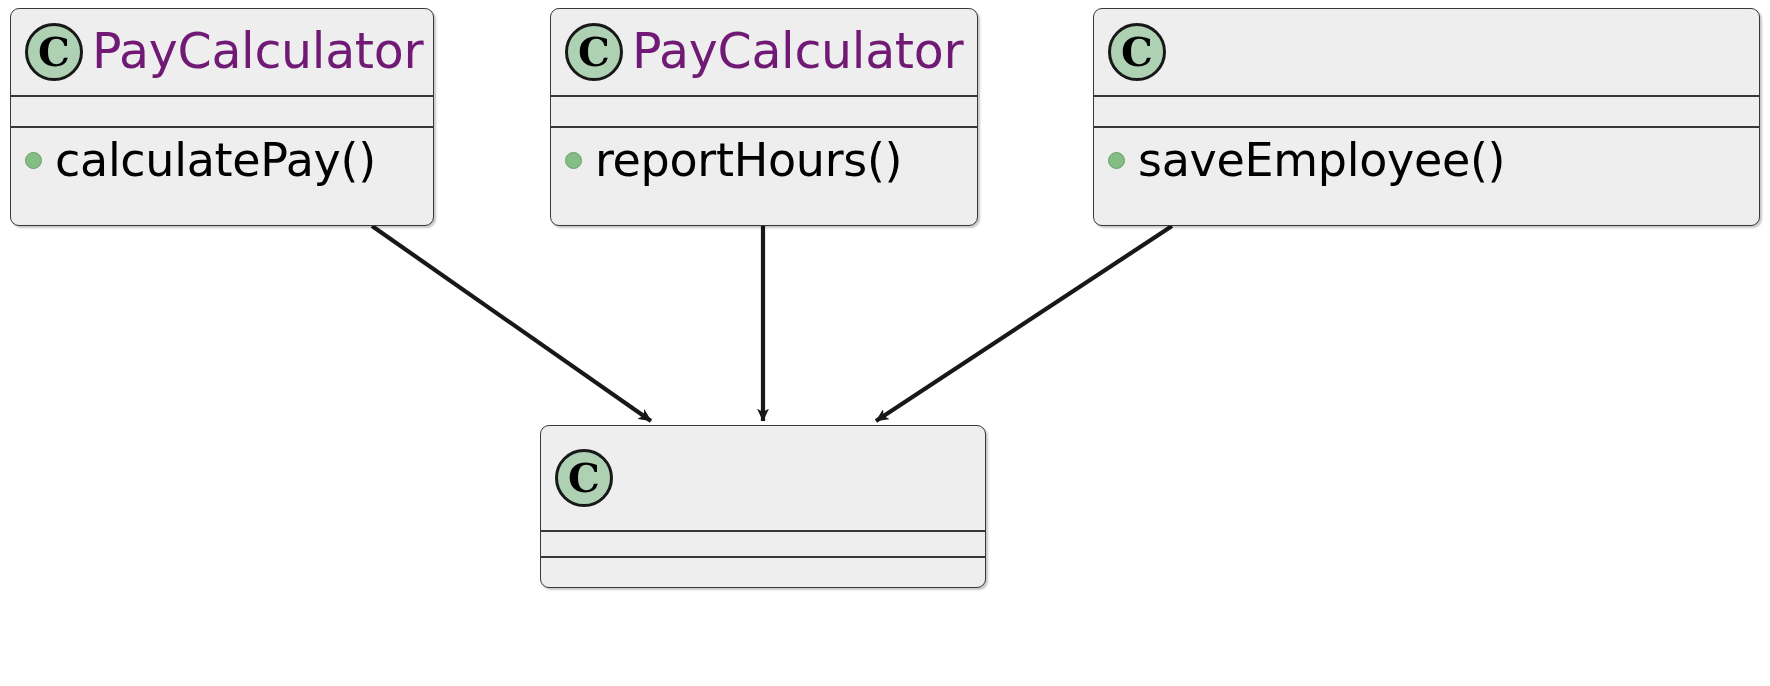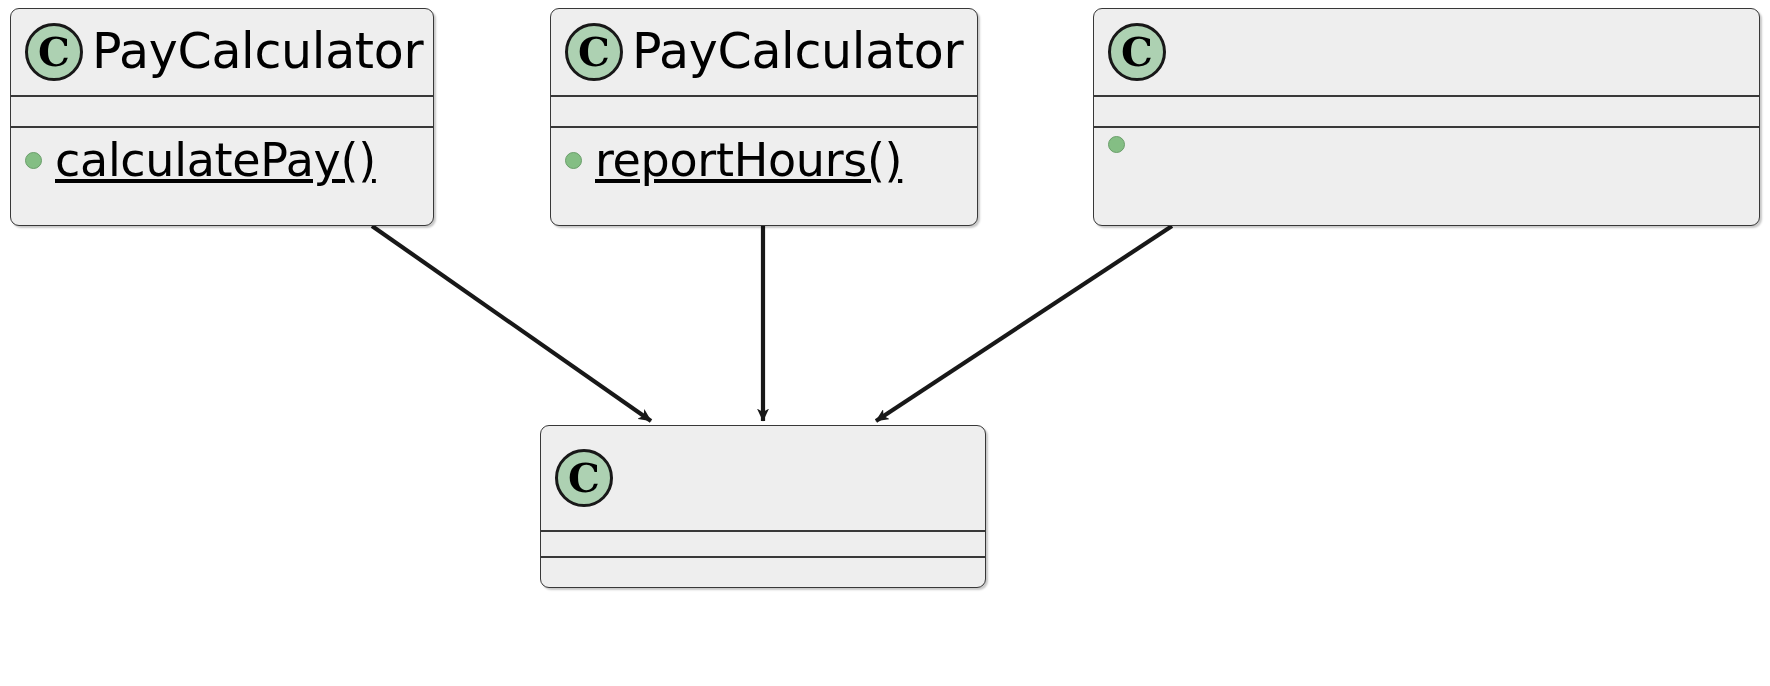--- a/index.html
+++ b/index.html
@@ -54,41 +54,40 @@
     justify-content: center;
     font-weight: bold;
     font-size: 40px;
     line-height: 1;
     color: #000000;
     font-family: "DejaVu Serif", serif;
     box-sizing: border-box;
   }
   .class-name {
     font-size: 49px;
-    color: #000000;
+    color: #701a75;
     white-space: nowrap;
     line-height: 1.05;
     letter-spacing: -0.3px;
   }
   .divider {
     height: 0;
     border-top: 2px solid #383838;
     margin: 0;
   }
   .compartment {
     box-sizing: border-box;
   }
   .compartment.empty {
     height: 29px;
   }
   .members {
     padding: 8px 20px 14px 14px;
     min-height: 60px;
     box-sizing: border-box;
-    text-decoration: underline;
   }
   .member-row {
     display: flex;
     align-items: center;
     gap: 13px;
     white-space: nowrap;
   }
   .member-dot {
     flex: 0 0 auto;
     width: 17px;
@@ -162,20 +161,21 @@
   <div class="uml-class" style="left:1093px; top:8px; width:667px; height:218px;">
     <div class="class-header">
       <div class="class-icon">C</div>
     </div>
     <div class="divider"></div>
     <div class="compartment empty"></div>
     <div class="divider"></div>
     <div class="compartment members">
       <div class="member-row">
         <span class="member-dot"></span>
+        <span class="member-label">saveEmployee()</span>
       </div>
     </div>
   </div>
 
   <div class="uml-class" style="left:540px; top:425px; width:446px; height:163px;">
     <div class="class-header" style="min-height:104px;">
       <div class="class-icon">C</div>
     </div>
     <div class="divider"></div>
     <div class="compartment empty"></div>

